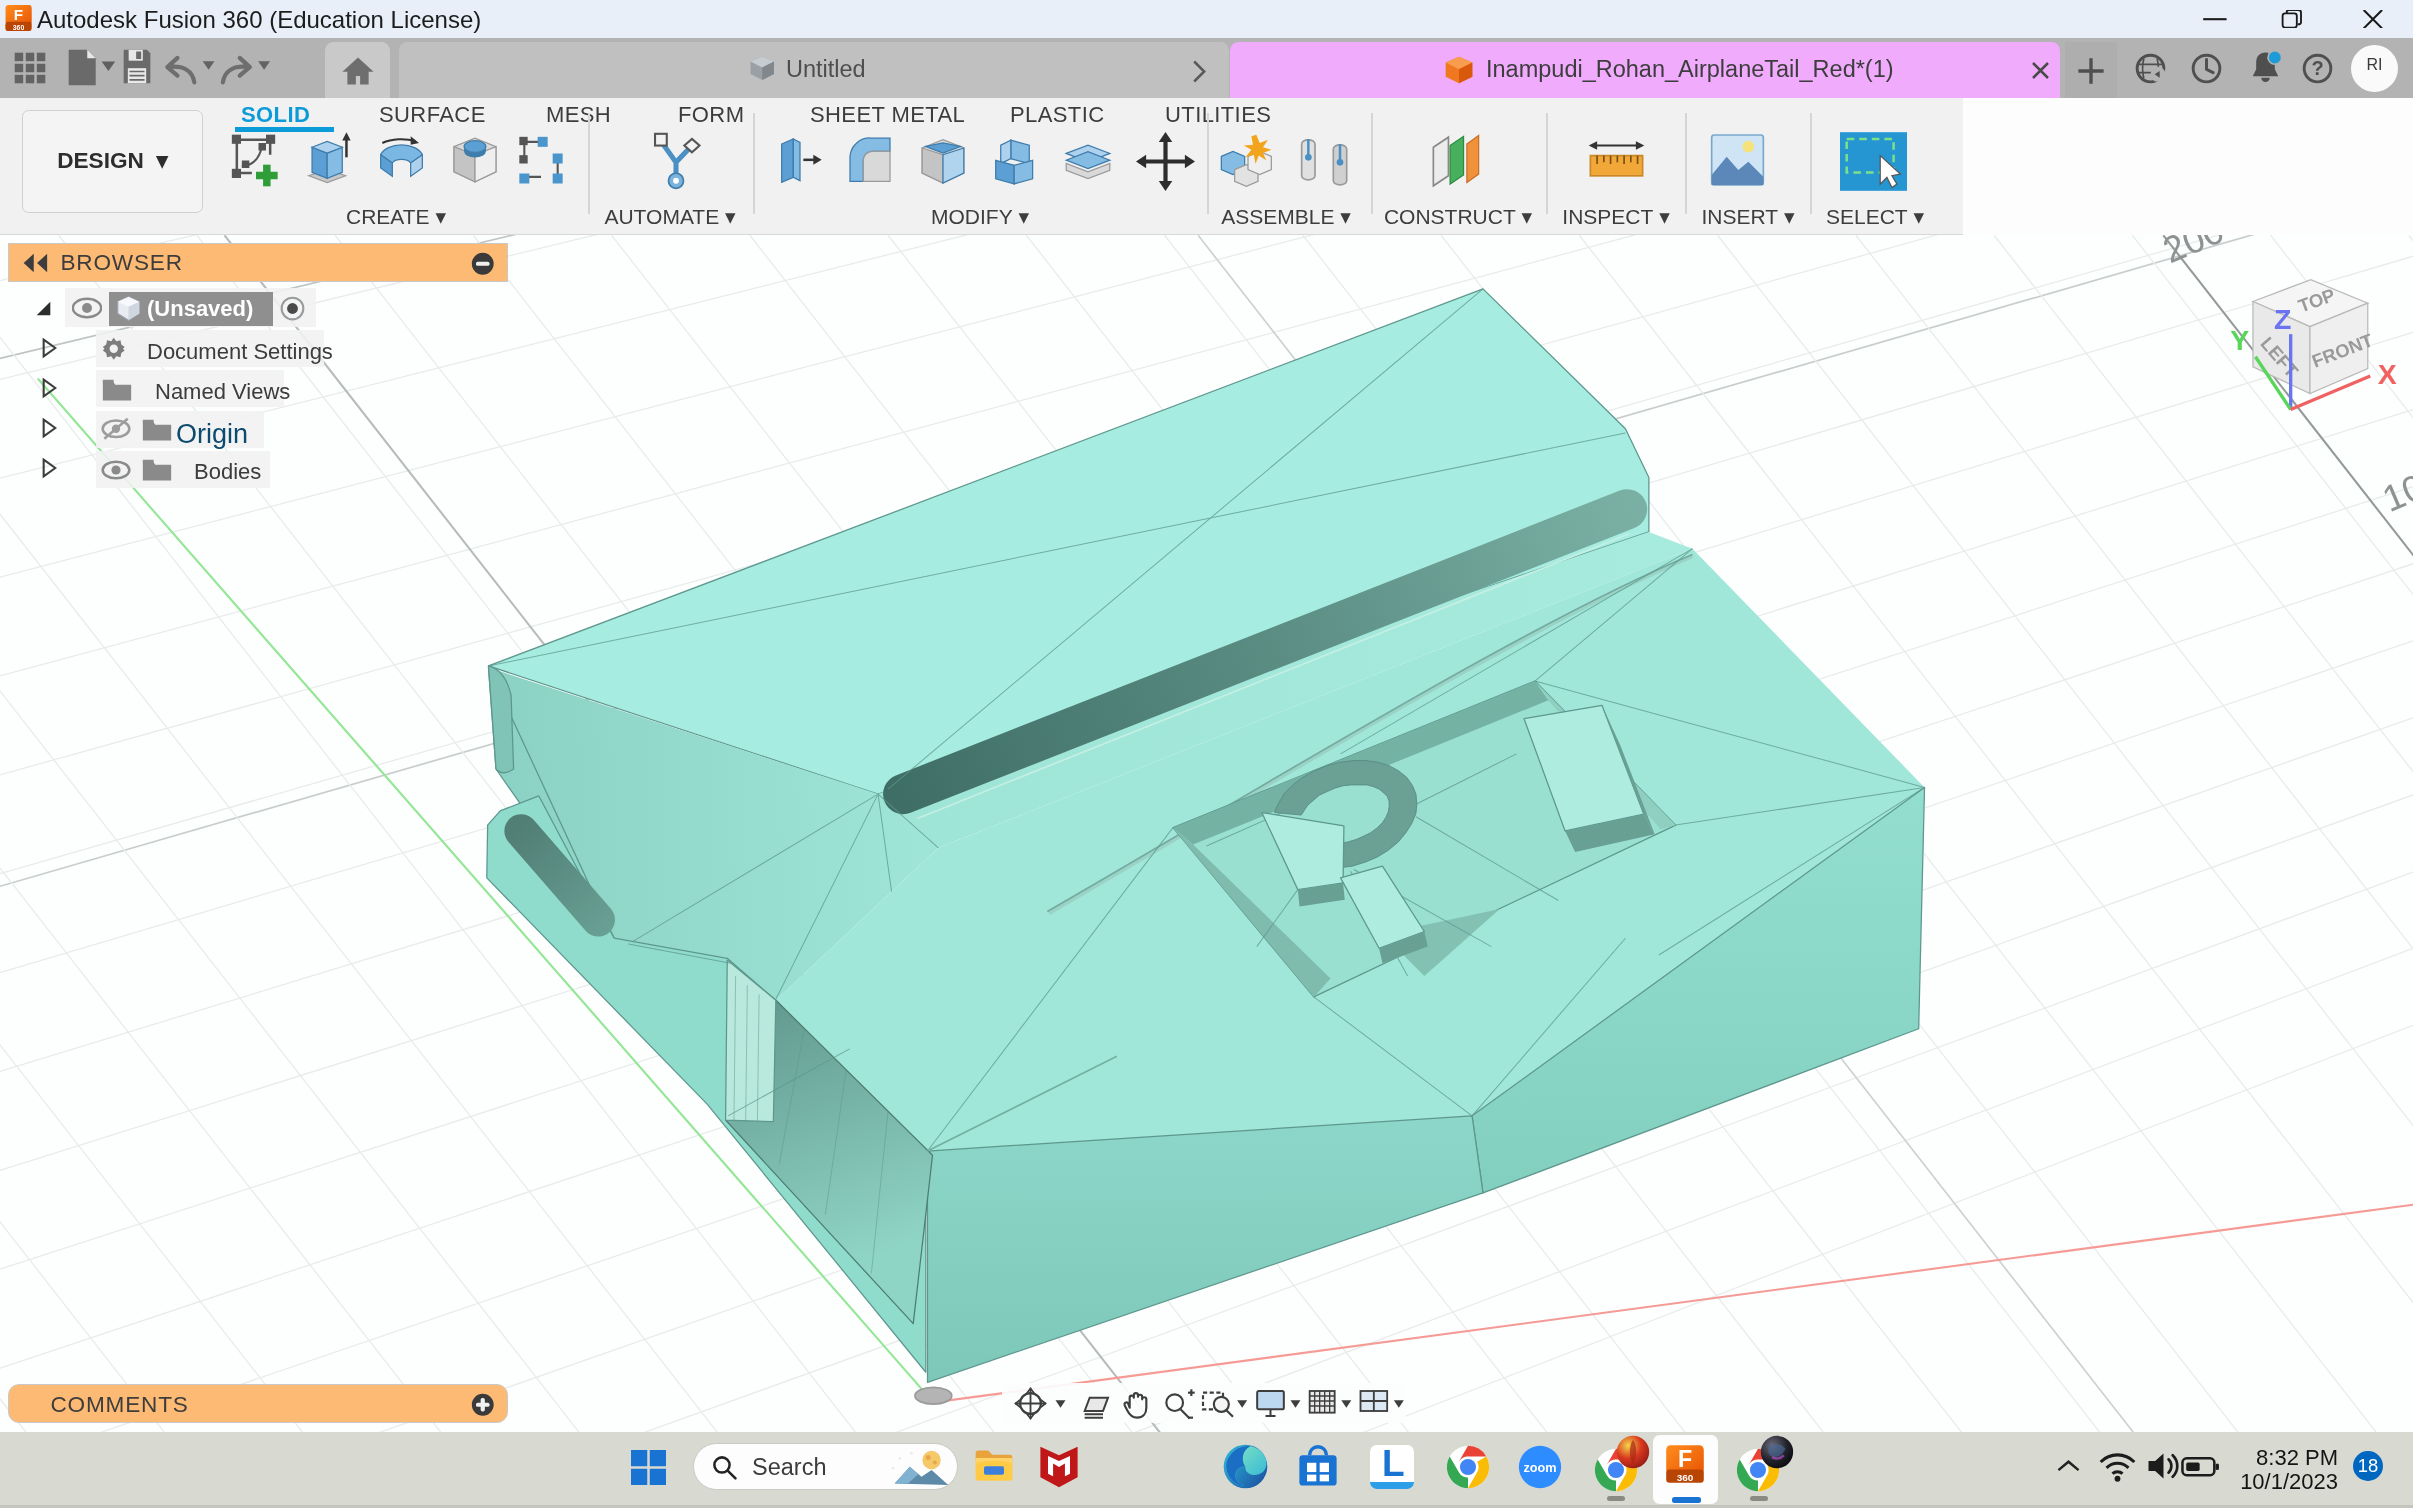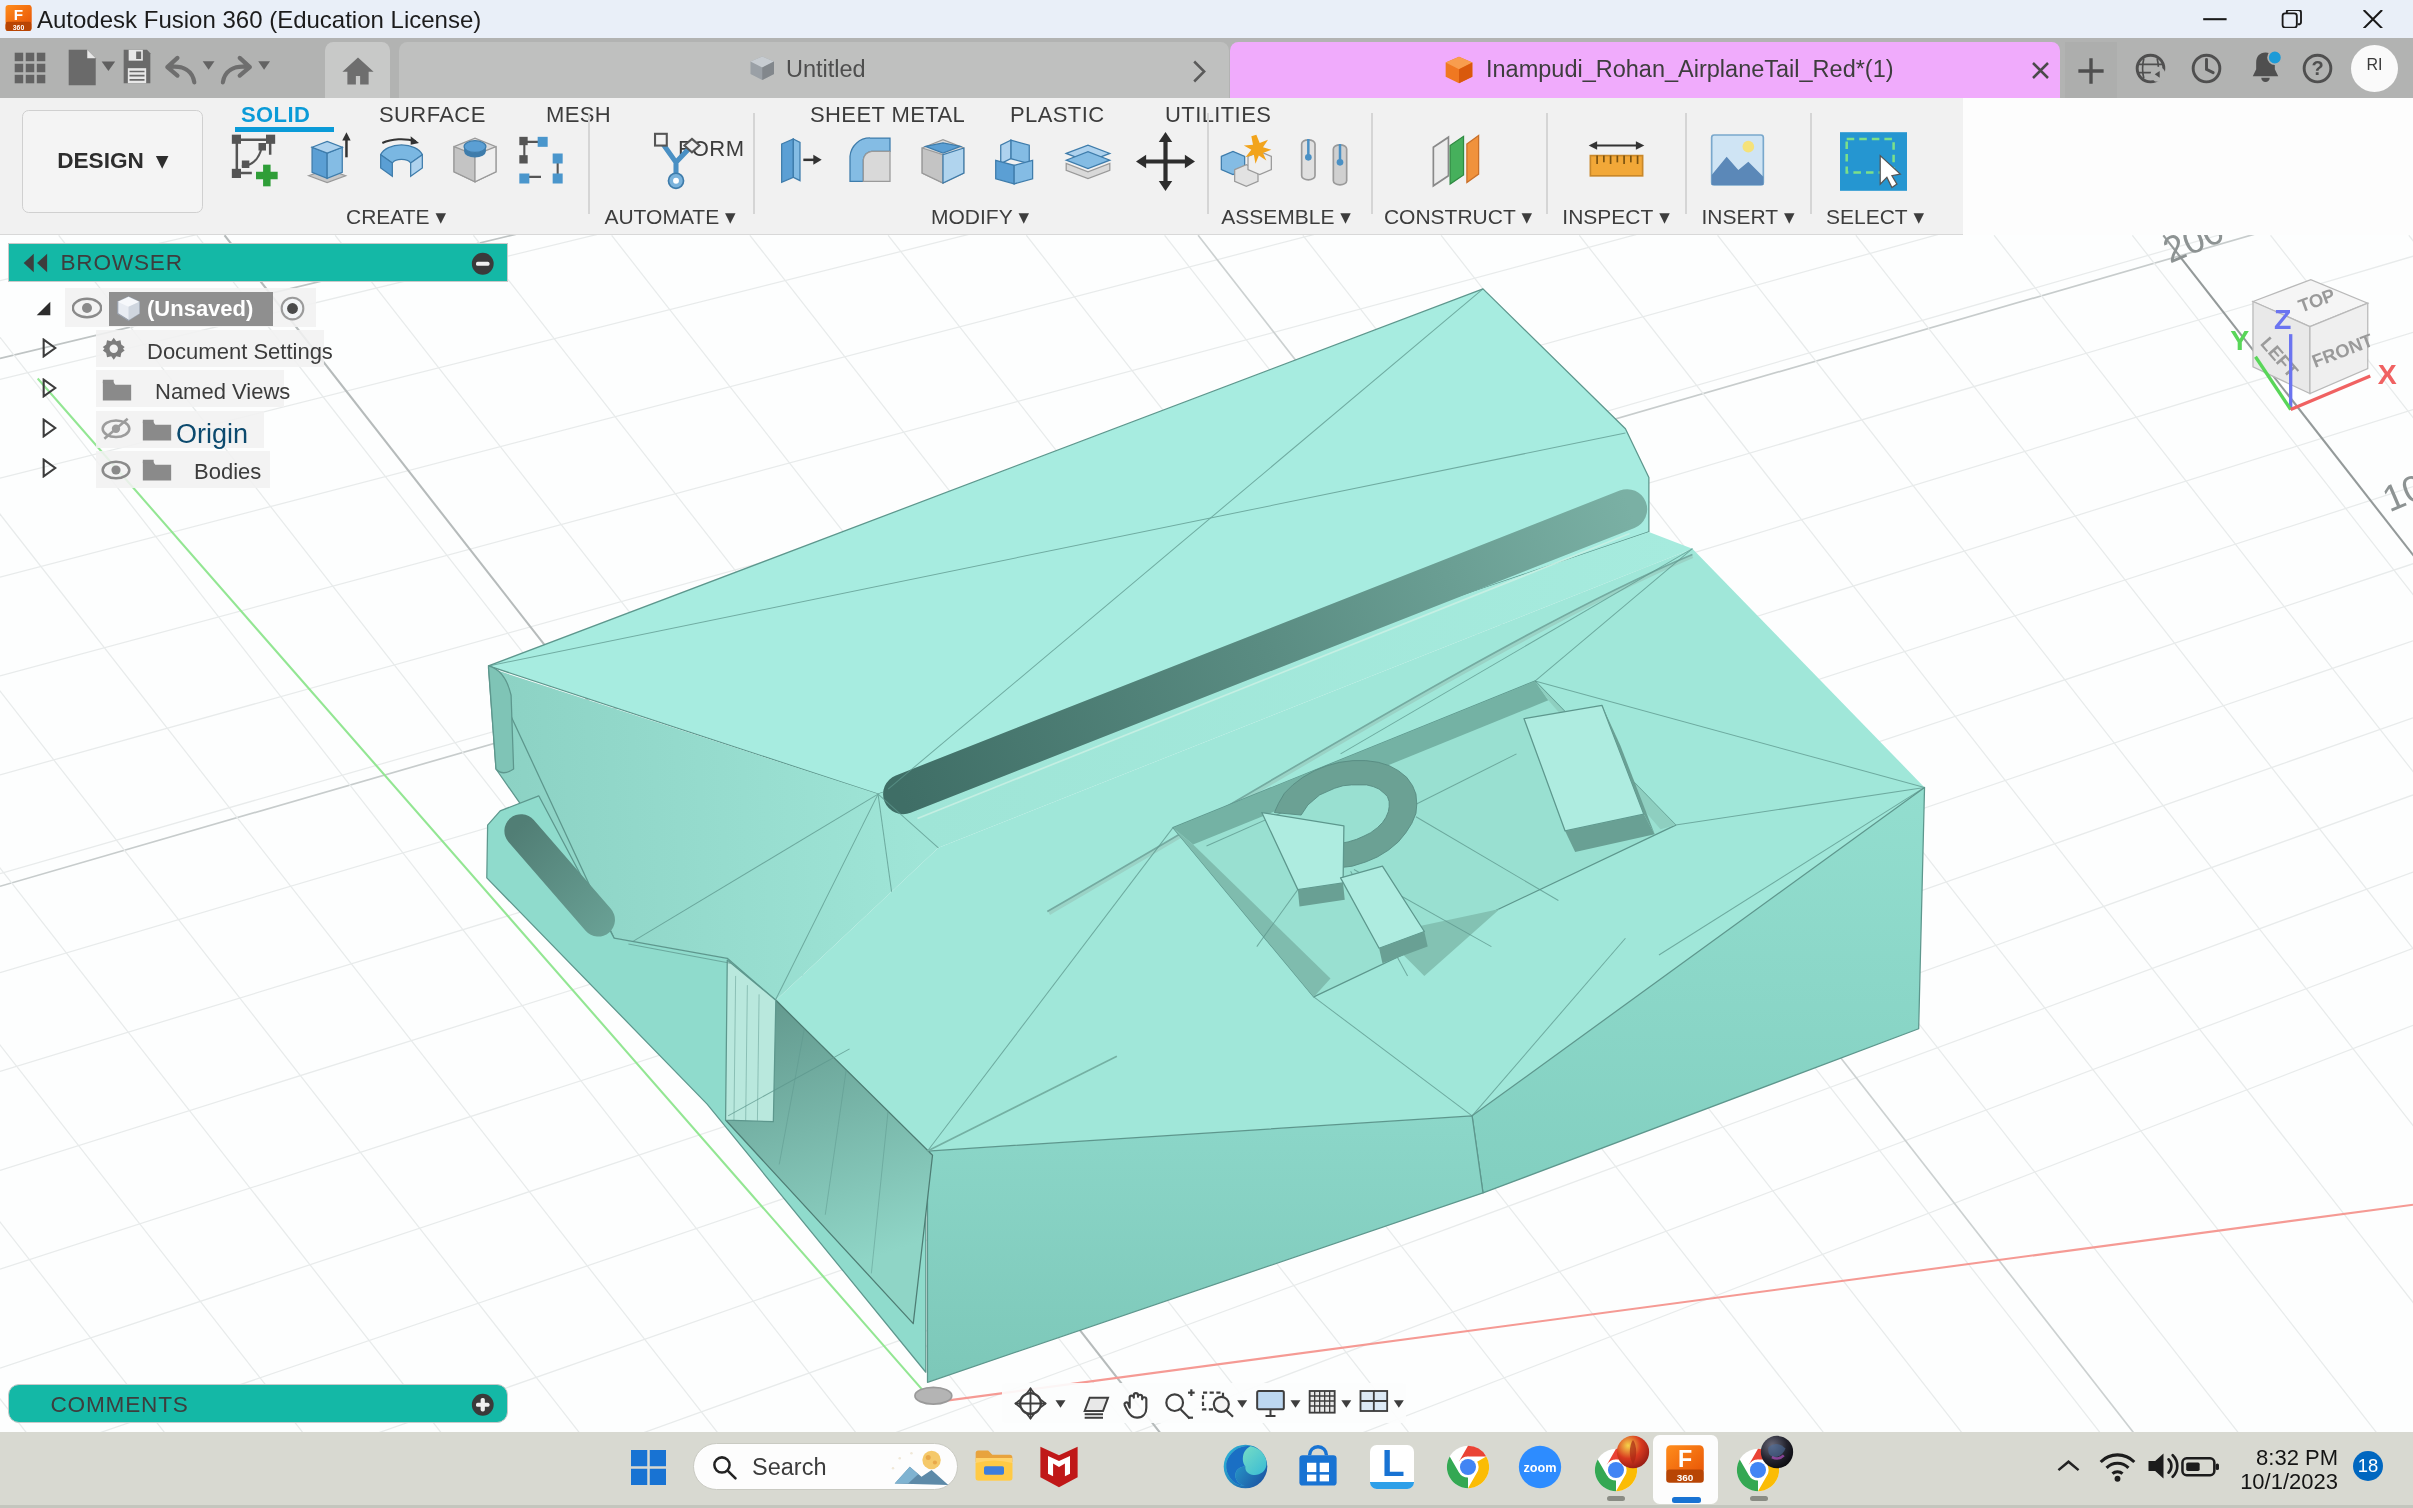--- a/index.html
+++ b/index.html
@@ -21,21 +21,21 @@
   .tabtxt { font-size:23.5px; color:#4a4a4a; }
 
   
   #ribbon { left:0; top:98px; width:1963px; height:137px; background:#f1f1f1; border-bottom:1.7px solid #d8d8d8; }
   .menutab { position:absolute; top:4.2px; font-size:22px; color:#3c3c3c; letter-spacing:0.4px; }
   #designbtn { position:absolute; left:22px; top:11.7px; width:181px; height:103px; border:1.7px solid #d0d0d0; border-radius:6.7px; background:#f4f4f4; text-align:center; line-height:100px; font-size:22.6px; font-weight:bold; color:#2d2d2d; }
   .grplabel { position:absolute; top:107px; font-size:21px; color:#3d3d3d; transform:translateX(-50%); white-space:nowrap; }
   .vsep { position:absolute; top:15px; width:1.7px; height:101px; background:#d5d5d5; }
 
   
-  .panelbox { background:#14b8a6; border:1.7px solid #c9c9c9; }
+  .panelbox { background:#fdba74; border:1.7px solid #c9c9c9; }
   .treebg { background:rgba(241,241,241,0.88); }
 
   
   #taskbar { left:0; top:1432px; width:2413px; height:76px; background:#d8d9d1; border-bottom:3.4px solid #c4c6be; }
 </style>
 </head>
 <body>
 <div id="root">
 
   <svg class="abs" style="left:0;top:235px" width="2413" height="1197" viewBox="0 281 2880 1428">
@@ -319,21 +319,21 @@
   <div id="plusbtn" class="abs">
       <svg class="abs" style="left:10px;top:12.6px" width="32" height="32" viewBox="0 0 38 38">
         <path d="M19,4 V34 M4,19 H34" stroke="#4f4f4f" stroke-width="4"></path>
       </svg>
     </div>
 
   <div id="ribbon" class="abs">
     <div class="menutab" style="left:241px;color:#0a9bd8;font-weight:bold;">SOLID</div>
     <div class="menutab" style="left:379px;">SURFACE</div>
     <div class="menutab" style="left:546px;">MESH</div>
-    <div class="menutab" style="left:678px;margin-top:34px;">FORM</div>
+    <div class="menutab" style="left:678px;">FORM</div>
     <div class="menutab" style="left:810px;">SHEET METAL</div>
     <div class="menutab" style="left:1010px;">PLASTIC</div>
     <div class="menutab" style="left:1165px;">UTILITIES</div>
     <div class="abs" style="left:235px;top:28.5px;width:99px;height:5.9px;background:#0a9bd8;"></div>
     <div id="designbtn">DESIGN&nbsp;&nbsp;▾</div>
     <div class="grplabel" style="left:396px;">CREATE&nbsp;▾</div>
     <div class="grplabel" style="left:670px;">AUTOMATE&nbsp;▾</div>
     <div class="grplabel" style="left:980px;">MODIFY&nbsp;▾</div>
     <div class="grplabel" style="left:1286px;">ASSEMBLE&nbsp;▾</div>
     <div class="grplabel" style="left:1458px;">CONSTRUCT&nbsp;▾</div>

